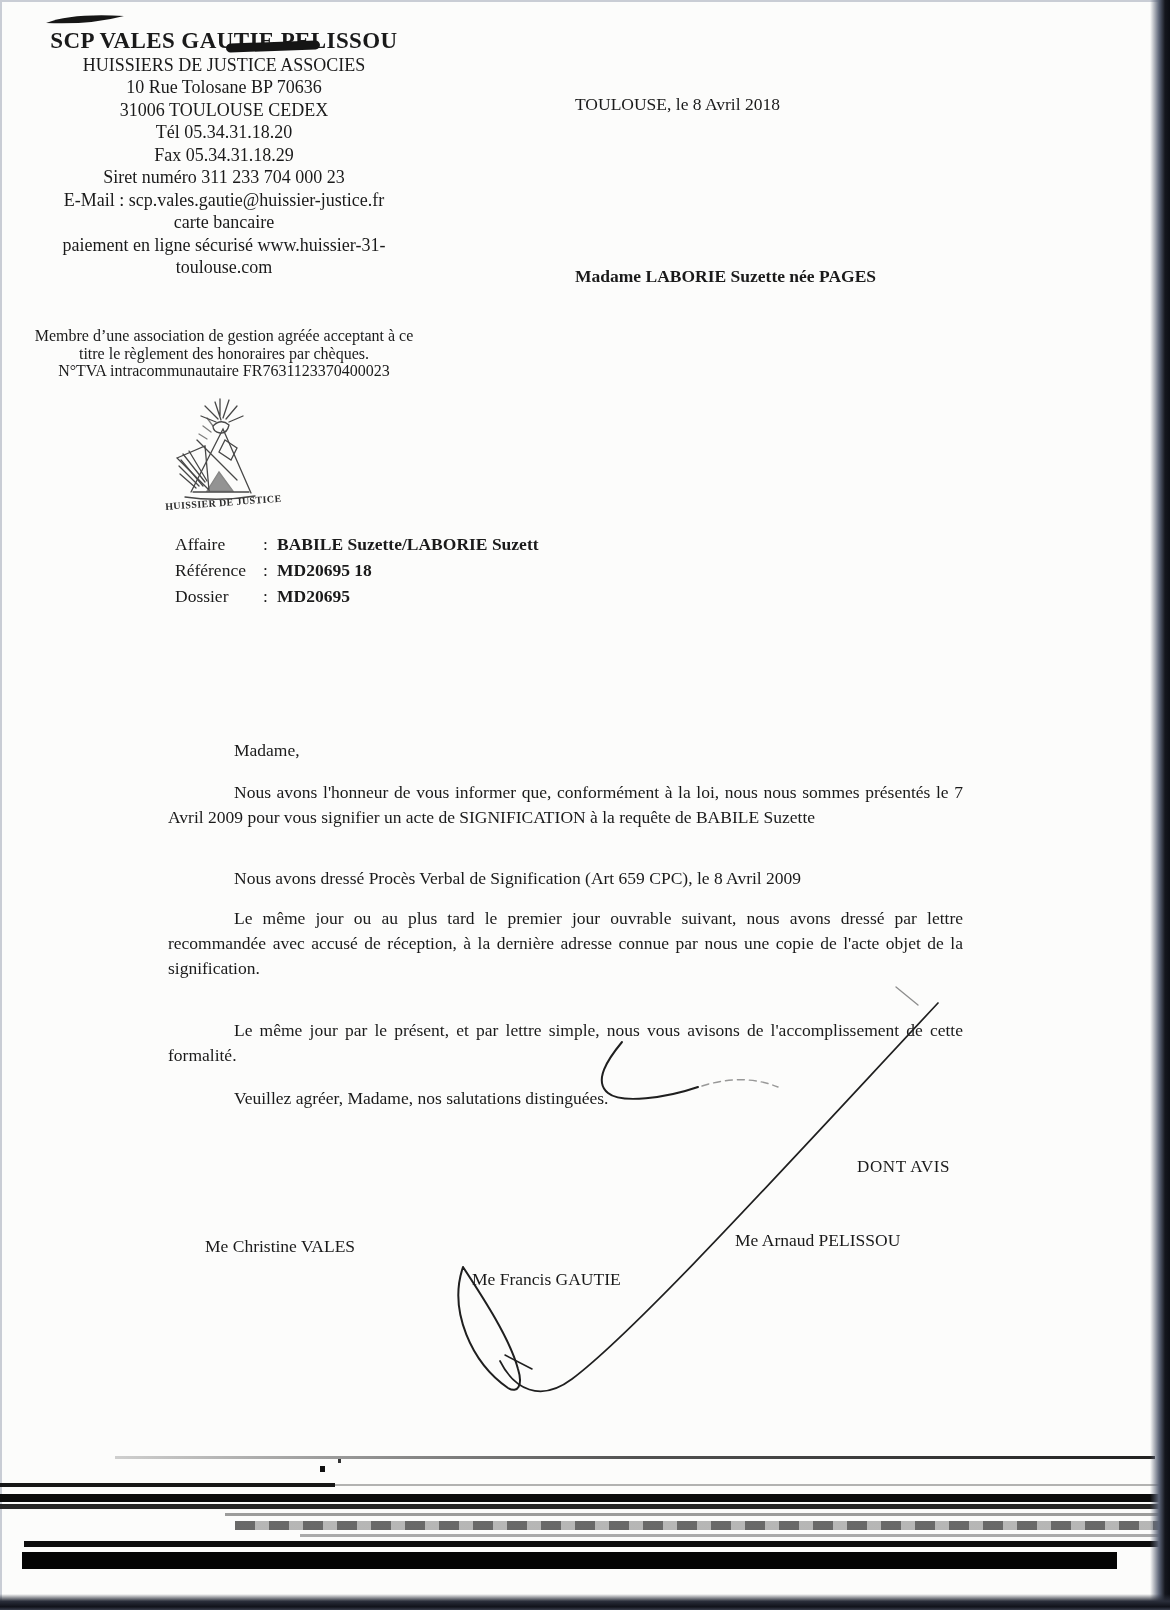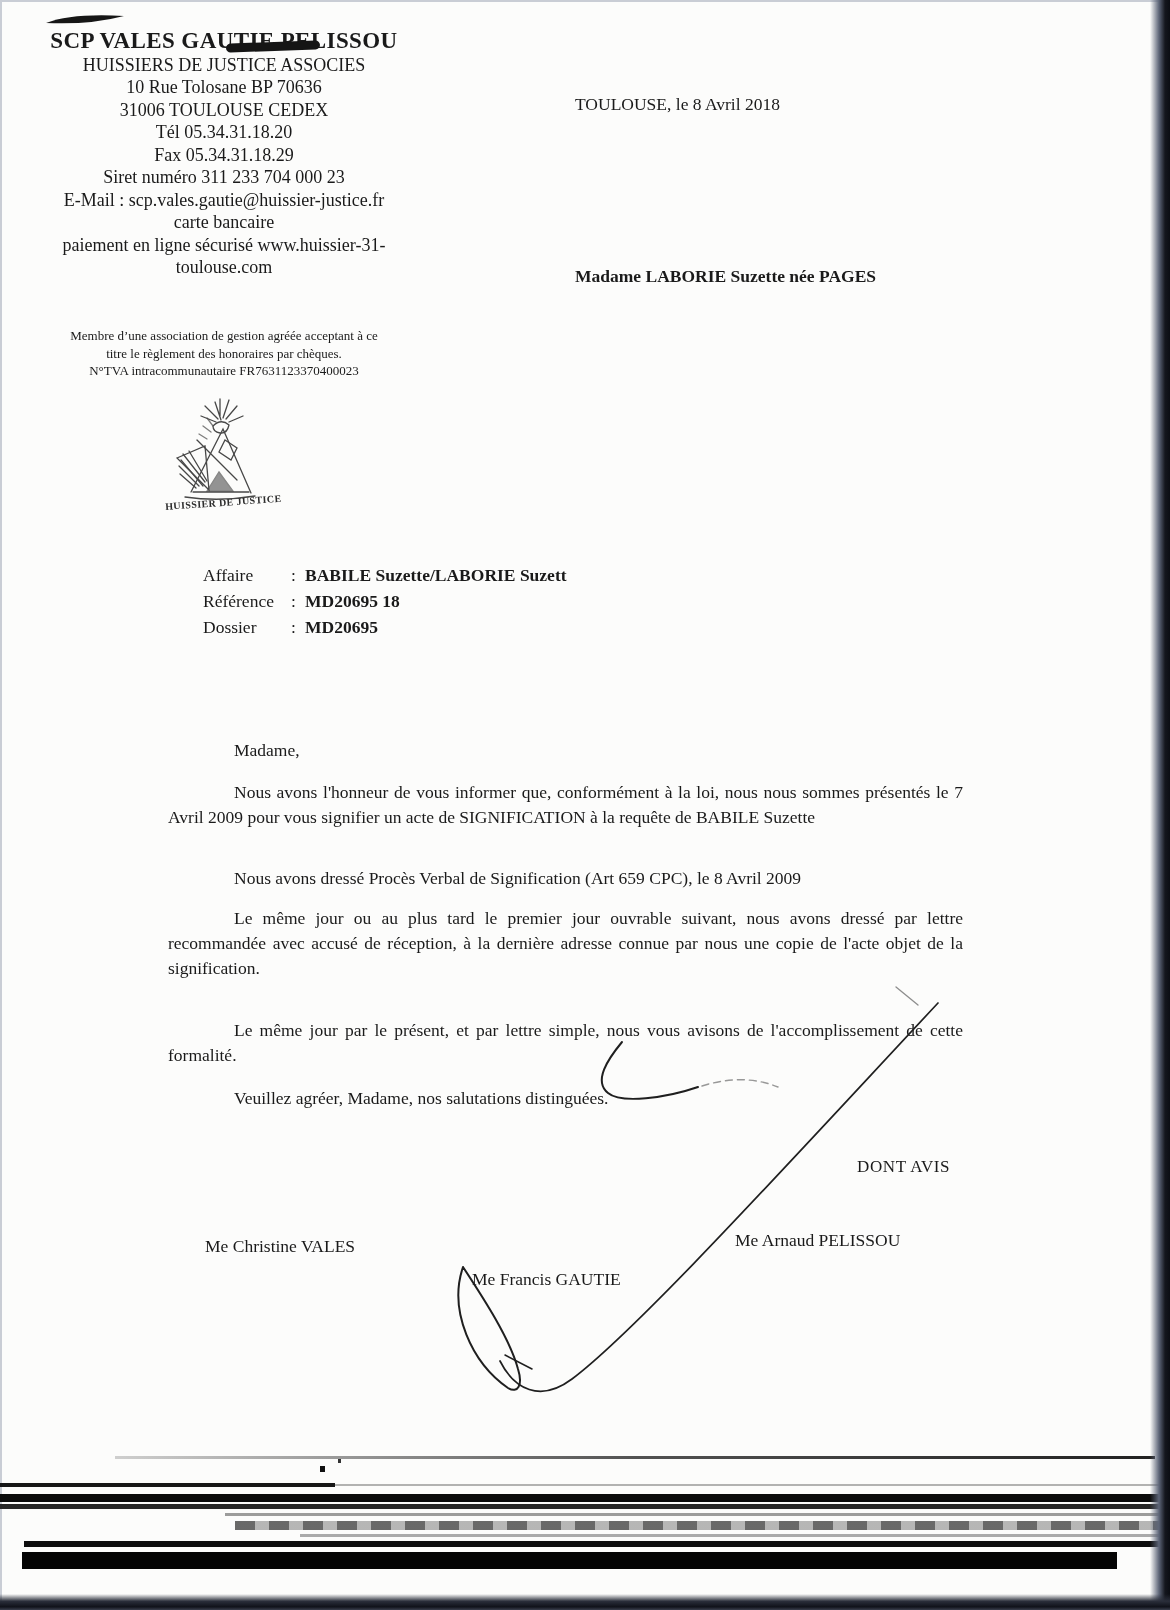--- a/index.html
+++ b/index.html
@@ -12,37 +12,37 @@
     overflow:hidden;
     box-shadow: inset 2px 2px 0 #c9cdd5;
   }
   .abs { position:absolute; }
 
   
   .sender { left:28px; top:28px; width:392px; text-align:center; }
   .sender-name { font-size:23px; font-weight:bold; letter-spacing:.4px; white-space:nowrap; }
   .sender-sub  { font-size:18px; font-weight:normal; margin-top:1px; }
   .sender-line { font-size:18px; line-height:22.5px; }
-  .membership  { left:28px; top:327px; width:392px; text-align:center; font-size:13px; line-height:17.5px; }
+  .membership  { left:28px; top:327px; width:392px; text-align:center; font-size:16px; line-height:17.5px; }
 
   
   .smudge-top { left:44px; top:12px; width:84px; height:16px; }
   .scribble   { left:226px; top:42px; width:94px; height:9px; background:#151515;
                 border-radius:5px; transform:rotate(-2deg); }
 
   .dateline { left:575px; top:94px; font-size:17.5px; }
 
   .recipient-name { left:575px; top:266px; font-size:17.5px; font-weight:bold; }
   .recipient-addr { left:575px; top:310px; font-size:17.5px; font-weight:bold; line-height:22.5px; }
 
   .logo { left:163px; top:396px; width:112px; height:116px; }
   .logo-caption { left:165px; top:495px; width:170px; font-size:10px; font-weight:bold;
                   letter-spacing:.4px; transform:rotate(-4deg); color:#2c2c2c; }
 
-  .case-block { left:175px; top:562px; font-size:17.5px; line-height:26px;margin-left:28px; }
+  .case-block { left:175px; top:531px; font-size:17.5px; line-height:26px; }
   .case-row   { display:grid; grid-template-columns:88px 14px auto; }
   .case-val   { font-weight:bold; }
 
   .body-par { left:168px; width:795px; font-size:17.5px; line-height:25px;
               text-align:justify; text-indent:66px; }
   .salutation { left:234px; top:740px; font-size:17.5px; }
   .p1 { top:780px; }
   .p2 { top:866px; text-align:left; }
   .p3 { top:906px; }
   .p4 { top:1018px; }

